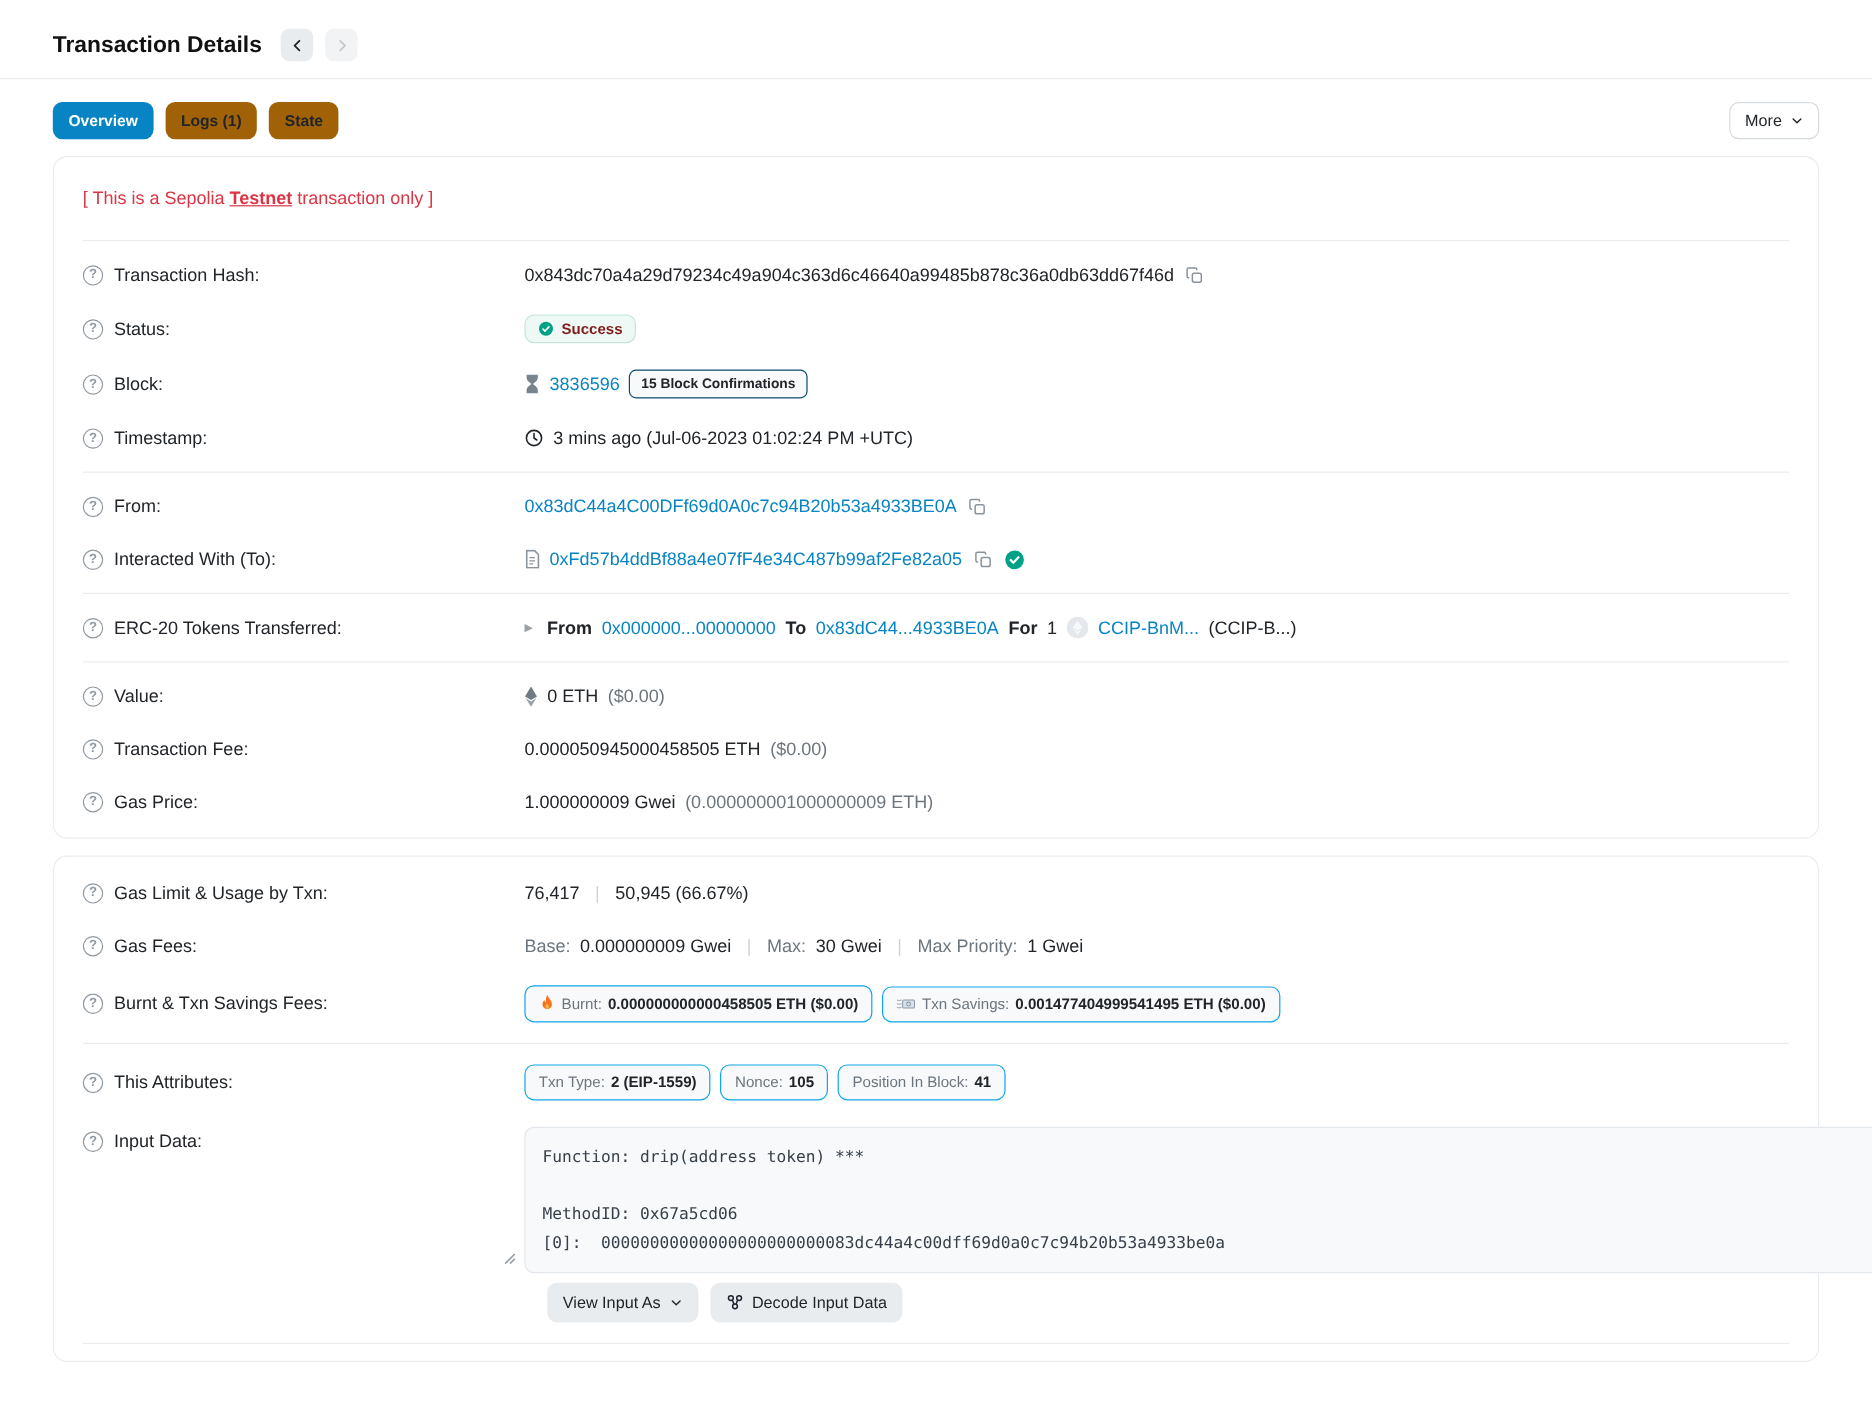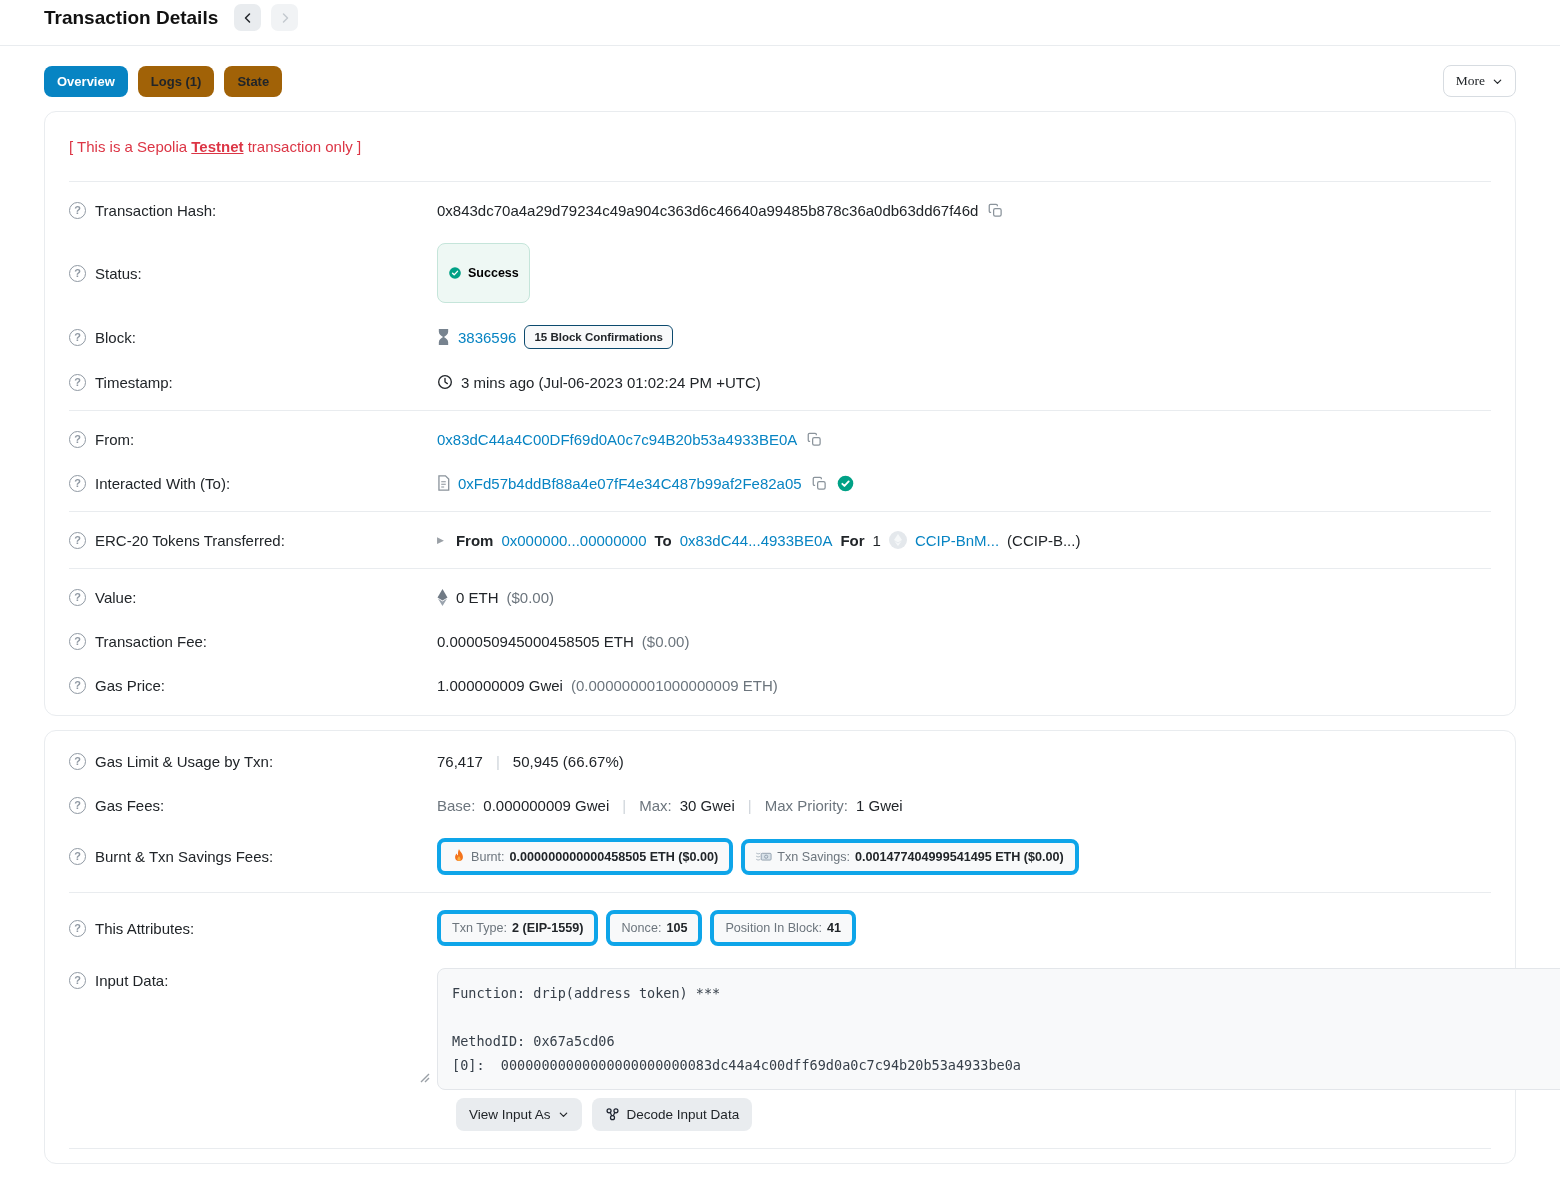--- a/index.html
+++ b/index.html
@@ -7,21 +7,21 @@
   body {
     font-family: "Liberation Sans", sans-serif;
     font-size: 15px;
     color: #212529;
     background: #ffffff;
     height: 1177px;
     overflow: hidden;
   }
   .topbar {
     display: flex; align-items: center; gap: 10px;
-    padding: 4px 44px 14px 44px;
+    padding: 24px 44px 14px 44px;
     border-bottom: 1px solid #e9ecef;
   }
   .topbar h1 { font-size: 19px; font-weight: 700; color: #111; margin-right: 6px; }
   .nav-btn {
     width: 27px; height: 27px; border-radius: 7px; border: none;
     background: #e9ecef; display: flex; align-items: center; justify-content: center;
     cursor: pointer;
   }
   .nav-btn.disabled { background: #f1f3f5; }
   .tabs-row {
@@ -32,21 +32,21 @@
   .tab {
     border: none; border-radius: 8px; padding: 8px 13px;
     font-size: 13px; font-weight: 600; background: #a16207; color: #212529;
     font-family: "Liberation Sans", sans-serif; cursor: pointer;
   }
   .tab.active { background: #0784c3; color: #fff; }
   .more-btn {
     background: #fff; border: 1px solid #d7dce1; border-radius: 8px;
     padding: 7px 12px; font-size: 13.5px; color: #212529;
     display: flex; align-items: center; gap: 7px; cursor: pointer;
-    font-family: Liberation Serif, serif;
+    font-family: Liberation Sans, sans-serif;
   }
   .card {
     margin: 14px 44px 0 44px;
     border: 1px solid #e9ecef; border-radius: 12px;
     background: #fff; padding: 8px 24px;
   }
   .warning { padding: 18px 0 20px 0; color: #dc3545; font-size: 15px; }
   .warning b { font-weight: 700; text-decoration: underline; }
   .sep { border-top: 1px solid #e9ecef; margin: 6px 0; }
   .row { display: flex; align-items: center; padding: 11px 0; min-height: 44px; }
@@ -62,32 +62,32 @@
     font-size: 11px; font-weight: 700; line-height: 1;
     display: inline-flex; align-items: center; justify-content: center;
     flex-shrink: 0; cursor: default;
   }
   .link { color: #0784c3; text-decoration: none; cursor: pointer; }
   .muted { color: #6c757d; }
   .pipe { color: #ced4da; padding: 0 5px; }
   .icon-btn { background: none; border: none; cursor: pointer; display: inline-flex; align-items: center; padding: 0 2px; }
   .badge-success {
     display: inline-flex; align-items: flex-end; gap: 6px;
-    background: #eef8f4; border: 1px solid #c5e5da; color: #000000;
-    font-size: 12.5px; font-weight: 700; padding: 22px 10px; border-radius: 8px;
+    background: #eef8f4; border: 1px solid #c5e5da; color: #7f1d1d;
+    font-size: 12.5px; font-weight: 700; padding: 4px 10px; border-radius: 8px;
   }
   .badge-gray {
     display: inline-flex; align-items: center; gap: 5px;
     background: #f8f9fa; border: 1px solid #0c4a6e;
     font-size: 11.5px; font-weight: 700; padding: 5px 9px; border-radius: 6px;
     color: #212529;
   }
   .chip {
     display: inline-flex; align-items: center; gap: 5px;
-    background: #f8f9fa; border: 4px solid #0ea5e9;
+    background: #f8f9fa; border: 1px solid #0ea5e9;
     border-radius: 8px; padding: 7px 11px; font-size: 12.6px;
   }
   .chip .c-lbl { color: #6c757d; }
   .chip .c-val { font-weight: 700; color: #212529; }
   .bold { font-weight: 700; }
   .input-box {
     position: relative;
     width: 1272px; min-height: 110px;
     background: #f8f9fa; border: 1px solid #e3e6ea; border-radius: 8px;
     padding: 12px 14px;

